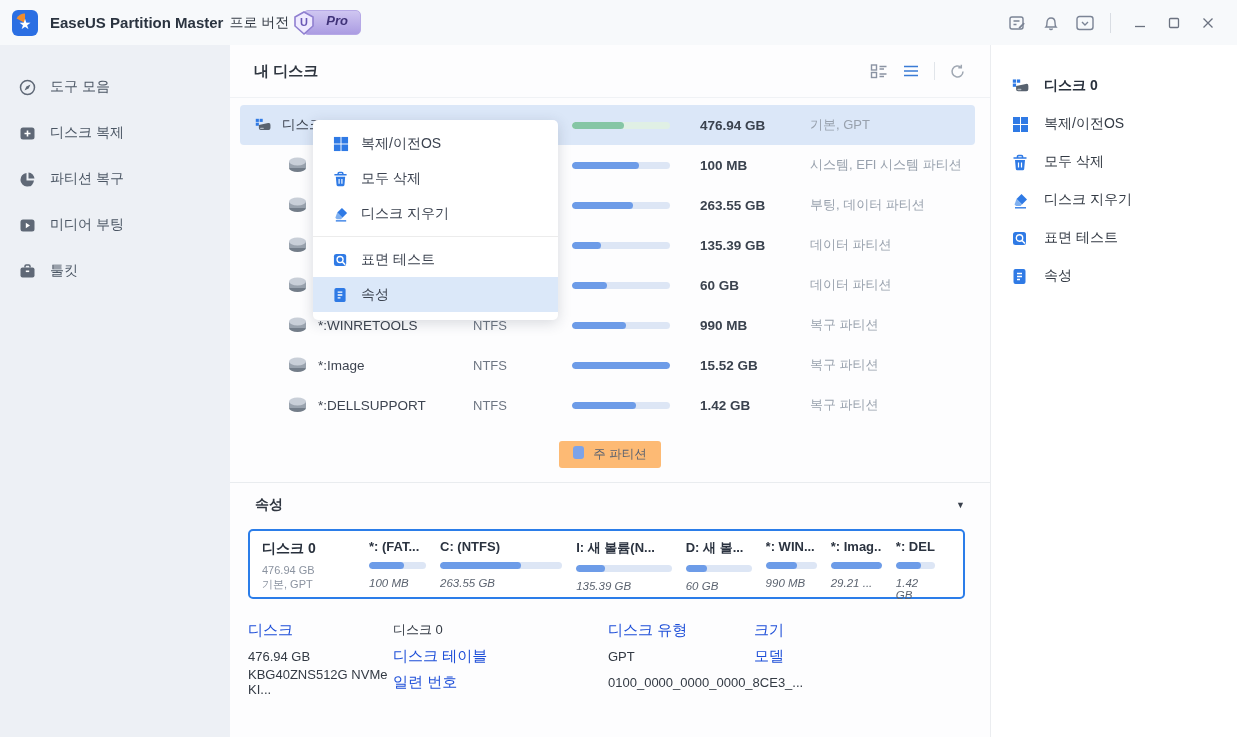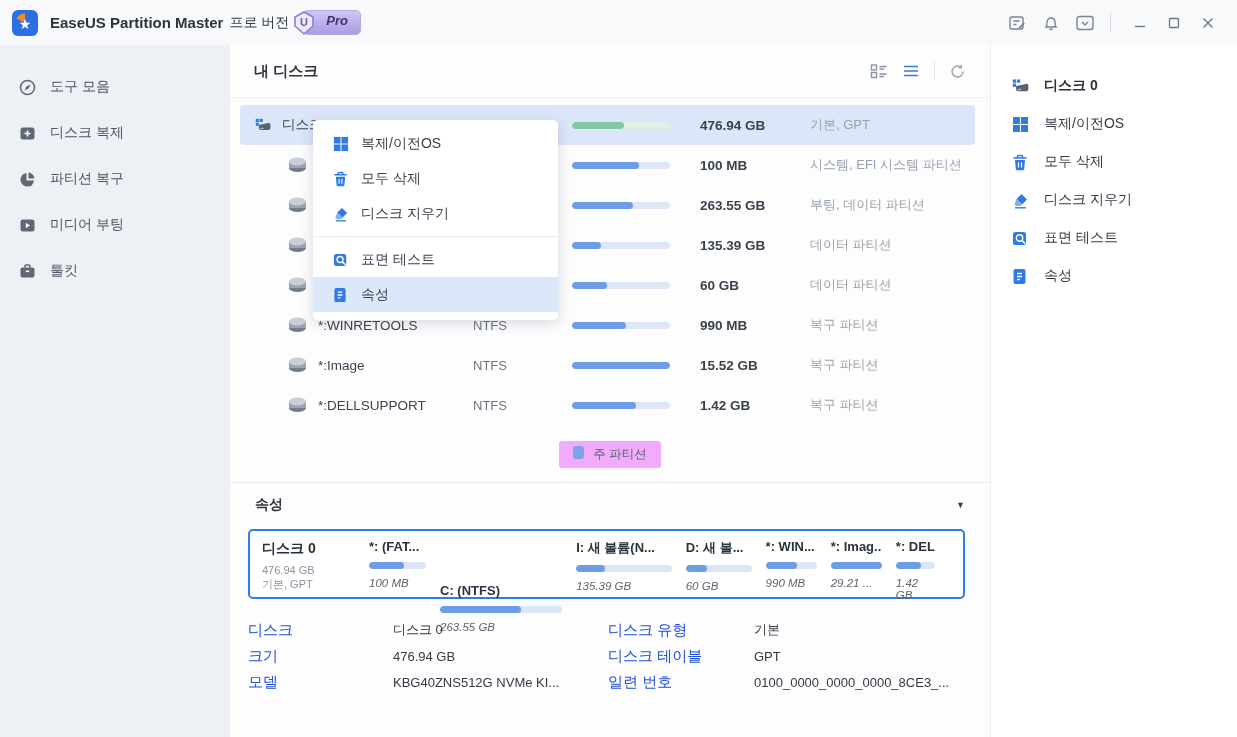--- a/index.html
+++ b/index.html
@@ -50,21 +50,21 @@
   .cell-name { font-size:13.5px; color:#3d4450; }
   .cell-fs { font-size:13px; color:#6e7683; }
   .bar { width:98px; height:7px; border-radius:4px; background:#dde6f5; overflow:hidden; }
   .bar-fill { height:100%; border-radius:4px; background:#6d9ce8; }
   .bar.green { background:#e0f0e5; }
   .bar.green .bar-fill { background:#85c6a5; }
   .cell-size { font-size:13.5px; font-weight:bold; color:#3a424e; }
   .cell-type { font-size:13px; color:#98a1ad; }
 
   .legend-wrap { display:flex; justify-content:center; margin-top:16px; }
-  .legend { background:#f0abfc; border-radius:3px; padding:5px 14px; display:flex;
+  .legend { background:#fdba74; border-radius:3px; padding:5px 14px; display:flex;
     align-items:flex-start; font-size:12.5px; color:#5a6270; }
   .legend-sq { width:11px; height:13px; border-radius:3px; background:#7da3e8; margin-right:9px; }
 
   .section-divider { height:1px; background:#e9ecef; margin-top:14px; }
   .props-header { display:flex; align-items:center; padding:13px 25px 11px 25px; }
   .props-title { font-size:14px; font-weight:bold; color:#2f3640; flex:1; }
   .collapse-arrow { font-size:9px; color:#39404c; }
 
   .prop-panel { margin:4px 25px 0 18px; border:2px solid #2b7de9; border-radius:5px;
     height:70px; display:flex; padding:8px 2px 8px 12px; background:#fff; }
@@ -393,21 +393,21 @@
         <div class="pdisk-line">기본, GPT</div>
       </div>
       <div class="pblocks">
         <div class="pblock" style="width: 12%;">
           <div class="pblock-label">*: (FAT...</div>
           <div class="pbar">
               <div class="pbar-fill" style="width: 62%;"></div>
             </div>
           <div class="pblock-size">100 MB</div>
         </div>
-        <div class="pblock" style="width: 23%; margin-top: 44px;">
+        <div class="pblock" style="width: 23%;">
           <div class="pblock-label">C: (NTFS)</div>
           <div class="pbar">
               <div class="pbar-fill" style="width: 66%;"></div>
             </div>
           <div class="pblock-size">263.55 GB</div>
         </div>
         <div class="pblock" style="width: 18.5%;">
           <div class="pblock-label">I: 새 볼륨(N...</div>
           <div class="pbar">
               <div class="pbar-fill" style="width: 30%;"></div>
@@ -442,21 +442,20 @@
             </div>
           <div class="pblock-size">1.42 GB</div>
         </div>
       </div>
     </div>
 
     <div class="details">
       <span class="dt-label">디스크</span>
       <span class="dt-value">디스크 0</span>
       <span class="dt-label">디스크 유형</span>
-      <span class="dt-value">기본</span>
       <span class="dt-label">크기</span>
       <span class="dt-value">476.94 GB</span>
       <span class="dt-label">디스크 테이블</span>
       <span class="dt-value">GPT</span>
       <span class="dt-label">모델</span>
       <span class="dt-value">KBG40ZNS512G NVMe KI...</span>
       <span class="dt-label">일련 번호</span>
       <span class="dt-value">0100_0000_0000_0000_8CE3_...</span>
     </div>
 

